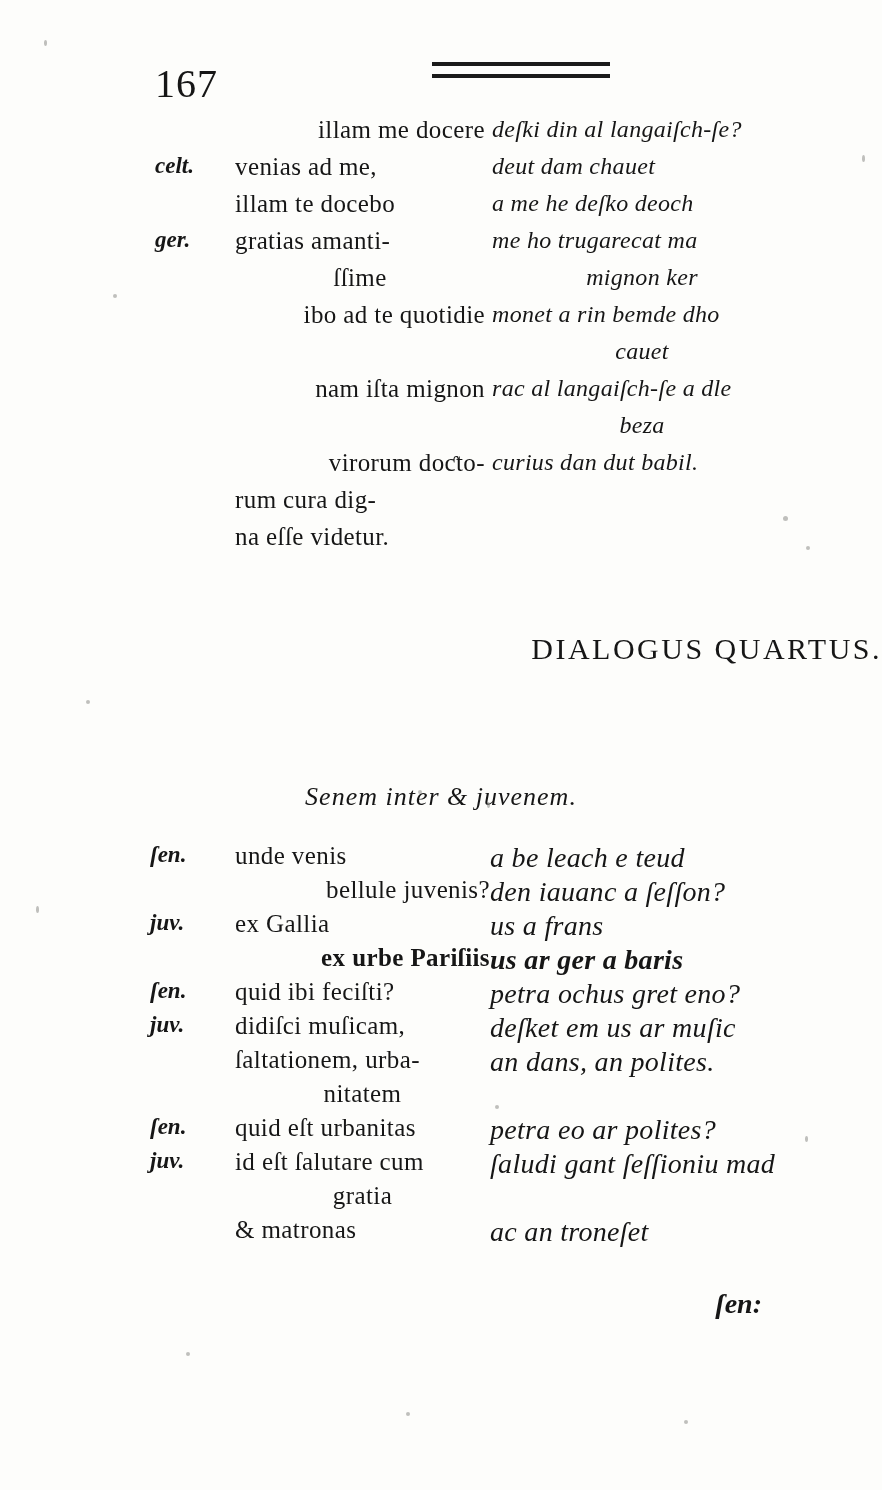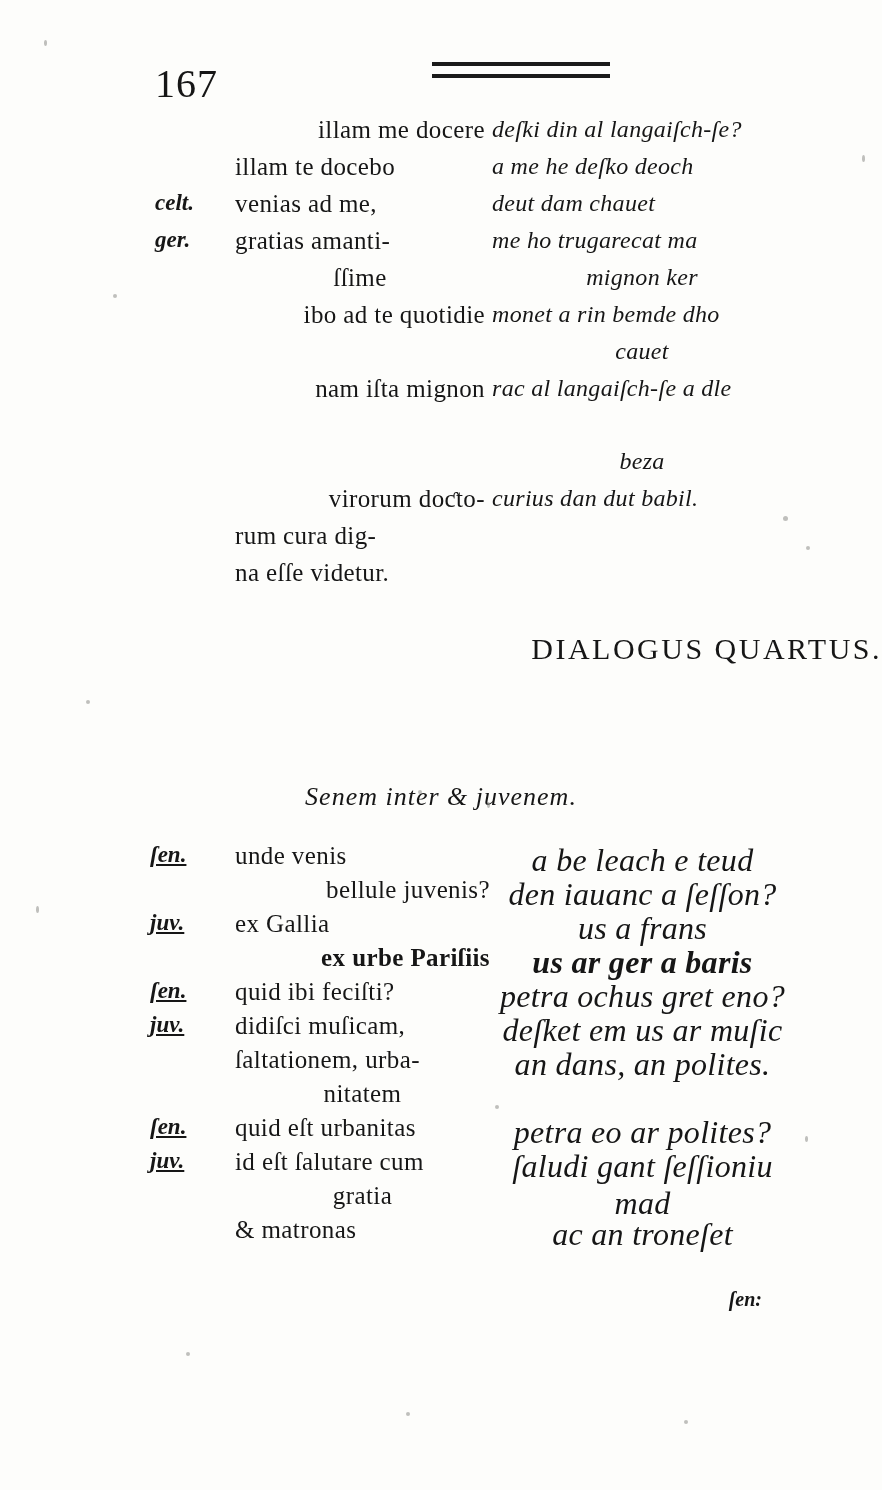--- a/index.html
+++ b/index.html
@@ -110,46 +110,44 @@
   }
 
   
   .spk2 {
     position: absolute;
     left: 150px;
     width: 85px;
     font-style: italic;
     font-weight: bold;
     font-size: 23px;
-    text-decoration: underline;
   }
   .lat2 {
     position: absolute;
     left: 235px;
     width: 255px;
     font-size: 25px;
     letter-spacing: 0.4px;
   }
   .lat2.right { text-align: right; }
   .lat2.center { text-align: center; }
   .cel2 {
     position: absolute;
     left: 490px;
     width: 305px;
-    font-size: 32px;
+    font-size: 28px;
     font-style: italic;
     letter-spacing: 0.3px;
-    text-align: center;
   }
 
   .catchword {
     position: absolute;
     right: 120px;
     top: 1288px;
-    font-size: 20px;
+    font-size: 28px;
     font-style: italic;
     font-weight: bold;
   }
 
   
   .fleck {
     position: absolute;
     background: #8d8d88;
     border-radius: 50%;
     opacity: .55;
@@ -164,30 +162,30 @@
   <div class="rule"></div>
   <div class="rule second"></div>
 
   <div class="block" id="block-one" style="top:116px;">
       <div class="line" style="height: 37px;">
         <div class="spk"></div>
         <div class="lat right">illam me docere</div>
         <div class="cel">deſki din al langaiſch-ſe?</div>
       </div>
       <div class="line" style="height: 37px;">
-        <div class="spk"></div>
-        <div class="lat">illam te docebo</div>
-        <div class="cel">a me he deſko deoch</div>
-      </div>
-      <div class="line" style="height: 37px;">
         <div class="spk">celt.</div>
         <div class="lat">venias ad me,</div>
         <div class="cel">deut dam chauet</div>
       </div>
       <div class="line" style="height: 37px;">
+        <div class="spk"></div>
+        <div class="lat">illam te docebo</div>
+        <div class="cel">a me he deſko deoch</div>
+      </div>
+      <div class="line" style="height: 37px;">
         <div class="spk">ger.</div>
         <div class="lat">gratias amanti-</div>
         <div class="cel">me ho trugarecat ma</div>
       </div>
       <div class="line" style="height: 37px;">
         <div class="spk"></div>
         <div class="lat center">ſſime</div>
         <div class="cel center">mignon ker</div>
       </div>
       <div class="line" style="height: 37px;">
@@ -198,21 +196,21 @@
       <div class="line" style="height: 37px;">
         <div class="spk"></div>
         <div class="lat"></div>
         <div class="cel center">cauet</div>
       </div>
       <div class="line" style="height: 37px;">
         <div class="spk"></div>
         <div class="lat right">nam iſta mignon</div>
         <div class="cel">rac al langaiſch-ſe a dle</div>
       </div>
-      <div class="line" style="height: 37px; margin-top: 36px;">
+      <div class="line" style="height: 37px;">
         <div class="spk"></div>
         <div class="lat"></div>
         <div class="cel center">beza</div>
       </div>
       <div class="line" style="height: 37px;">
         <div class="spk"></div>
         <div class="lat right">virorum doƈto-</div>
         <div class="cel">curius dan dut babil.</div>
       </div>
       <div class="line" style="height: 37px;">

